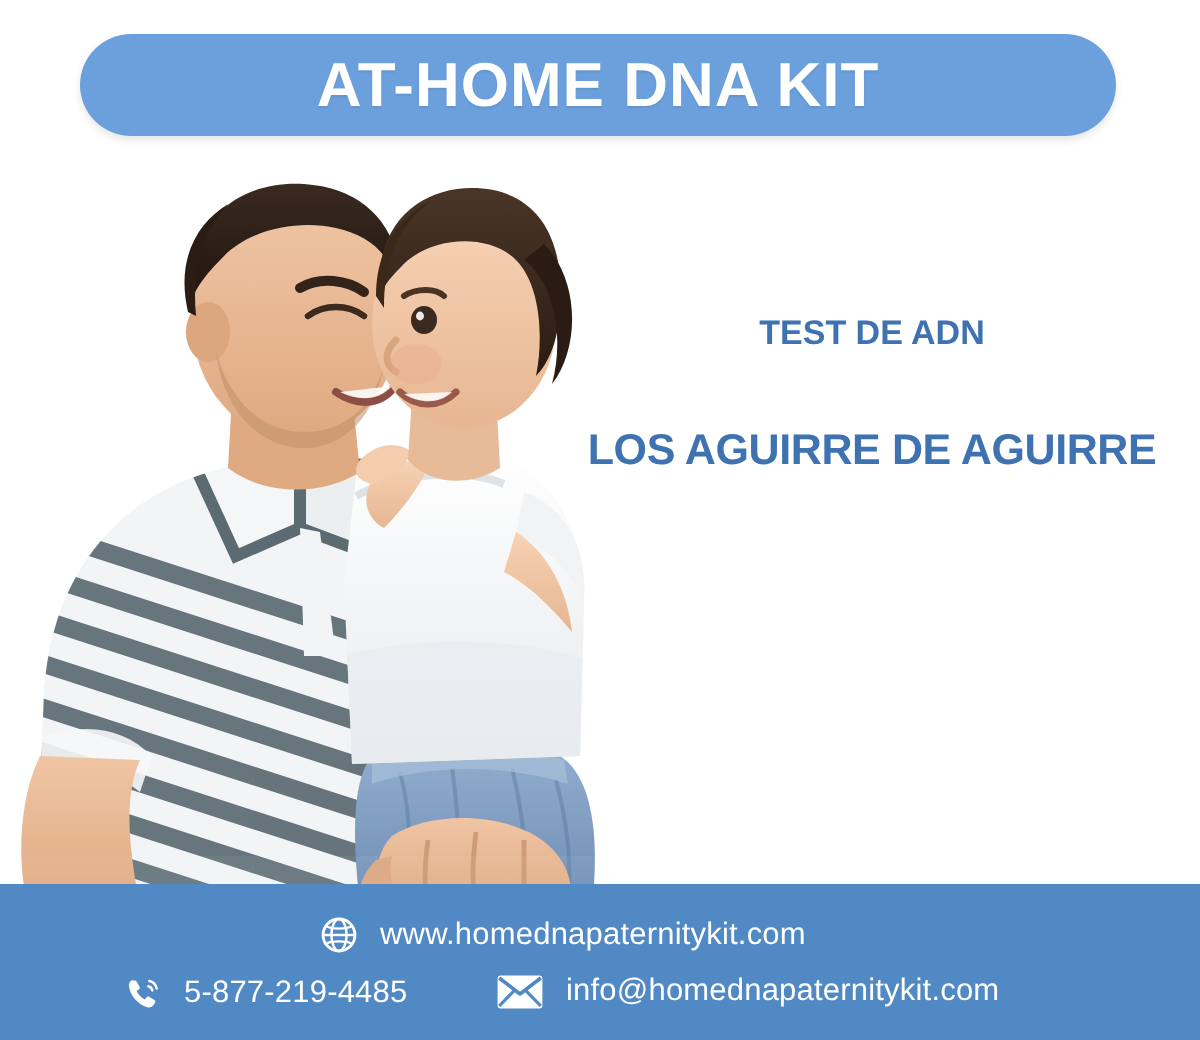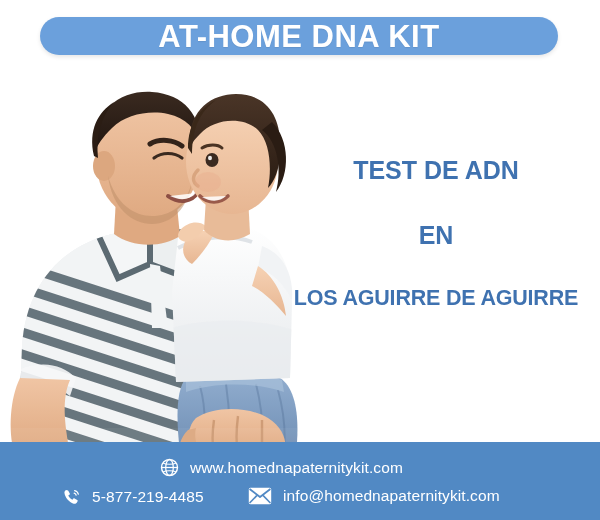--- a/index.html
+++ b/index.html
@@ -13,21 +13,21 @@
     position:relative;
     width:600px;height:520px;
     background:#ffffff;
     overflow:hidden;
   }
 
   
   .banner{
     position:absolute;
     left:40px; top:17px;
-    width:518px; height:38px;
+    width:518px; height:51px;
     background:#6ba0dc;
     border-radius:26px;
     display:flex;align-items:center;justify-content:center;
     box-shadow:0 2px 4px rgba(0,0,0,.10);
   }
   .banner-text{
     color:#ffffff;
     font-size:31px;
     font-weight:bold;
     letter-spacing:.5px;
@@ -40,21 +40,21 @@
   .headline{
     position:absolute;
     left:272px; top:158px;
     width:328px;
     text-align:center;
     z-index:4;
   }
   .headline .hl{
     color:#3f72b0;
     font-weight:bold;
-    font-size:25px;
+    font-size:17px;
     line-height:1;
     white-space:nowrap;
     text-shadow:0 1px 0 rgba(255,255,255,.85);
   }
   .headline .hl.l1{ margin:0 0 40px 0; }
   .headline .hl.l2{ margin:0 0 40px 0; }
   .headline .hl.l3{ font-size:21.5px; letter-spacing:-.2px; }
 
   
   .photo{
@@ -236,21 +236,20 @@
         <path d="M262 342 C262 356 262 366 262 375"></path>
       </g>
       <path d="M188 352 C180 360 178 370 180 375 L200 375 C196 366 194 358 196 350 Z" fill="#dca77f"></path>
 
       <rect x="0" y="350" width="330" height="25" fill="#ffffff" opacity=".05"></rect>
     </svg>
   </div>
 
   <div class="headline">
     <div class="hl l1">TEST DE ADN</div>
-    <div class="hl l2">EN</div>
     <div class="hl l3">LOS AGUIRRE DE AGUIRRE</div>
   </div>
 
   <div class="footer">
 
     <div class="footer-row row-web">
       <span class="f-icon">
         <svg width="19" height="19" viewBox="0 0 20 20" aria-hidden="true">
           <circle cx="10" cy="10" r="8.4" fill="none" stroke="#ffffff" stroke-width="1.5"></circle>
           <ellipse cx="10" cy="10" rx="4" ry="8.4" fill="none" stroke="#ffffff" stroke-width="1.3"></ellipse>

